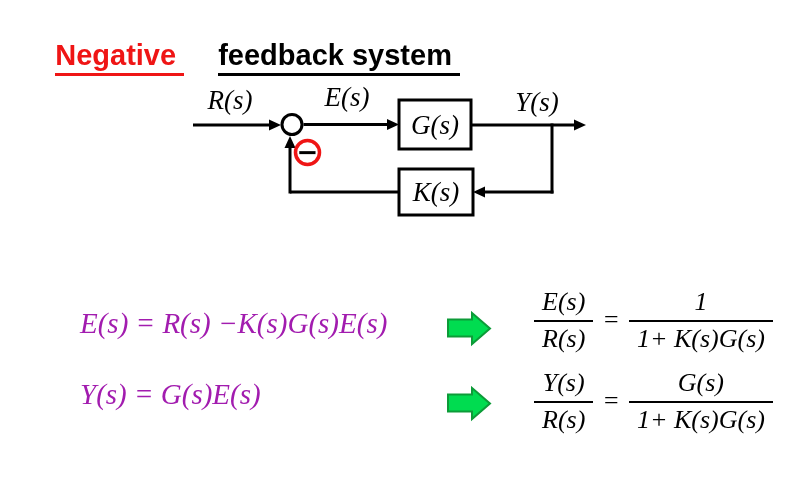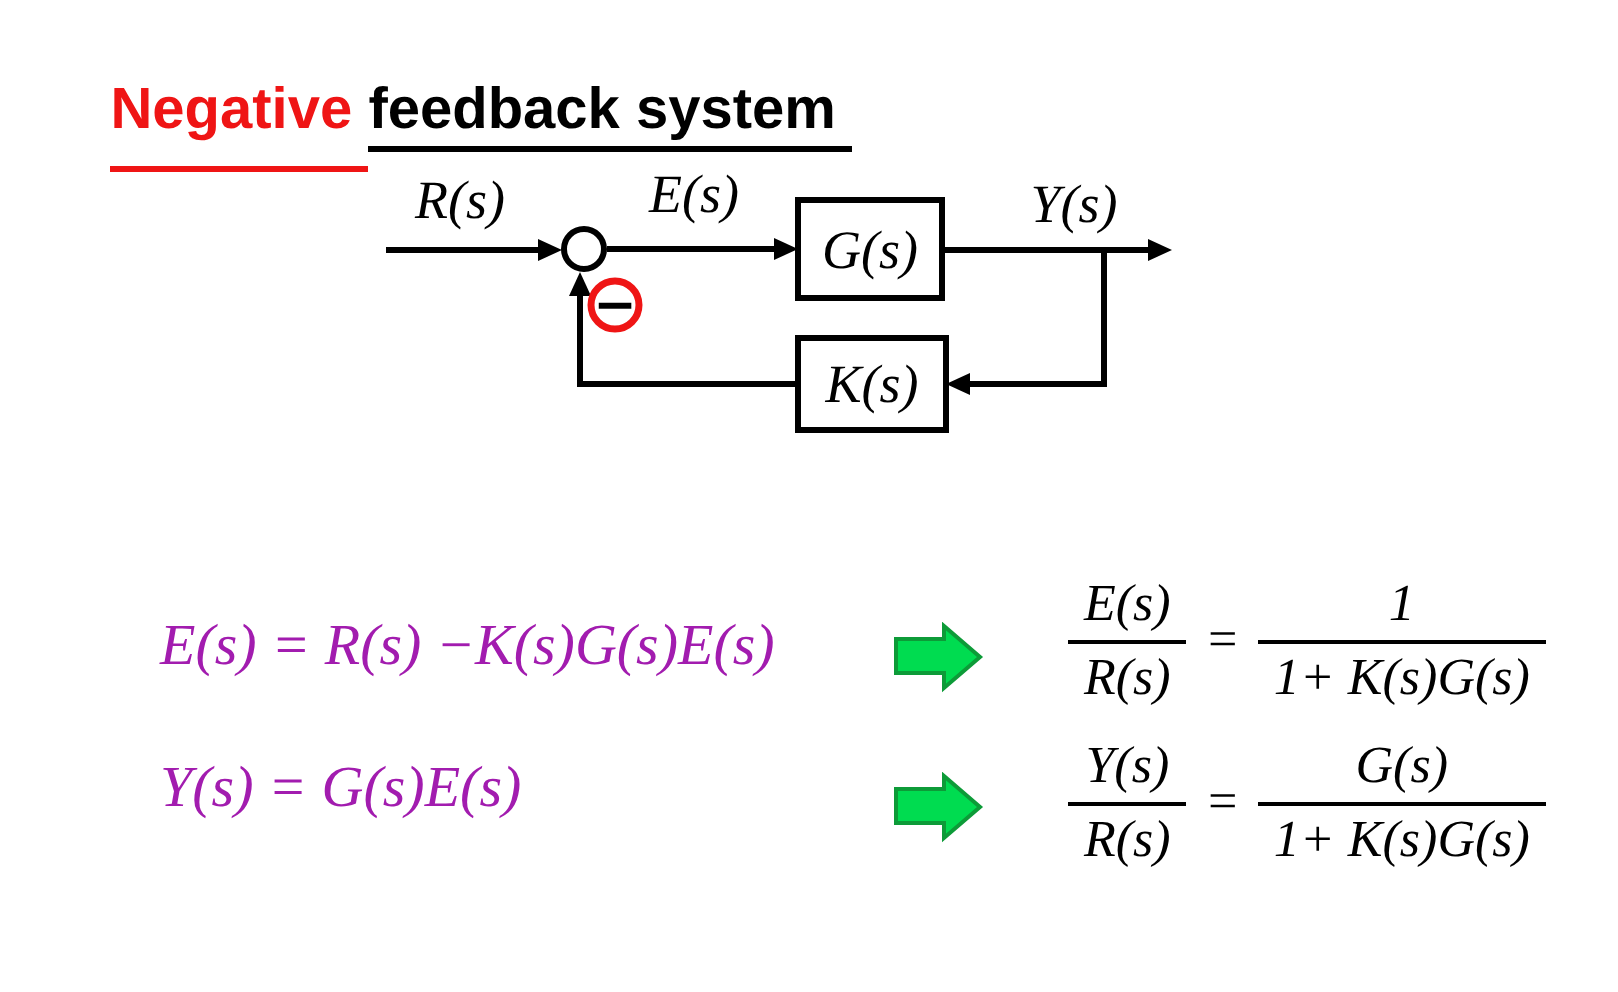--- a/index.html
+++ b/index.html
@@ -7,22 +7,22 @@
     position:relative;width:809px;height:496px;background:#ffffff;
     overflow:hidden;font-family:"Liberation Serif",serif;
   }
   
   .title{
     position:absolute;left:23px;top:8px;
     font-family:"Liberation Sans",sans-serif;
     font-weight:bold;font-size:29px;line-height:1.1;color:#000;
     white-space:pre;
   }
-  .title .red{color:#ef1515;border-bottom:3px solid #ef1515;padding-bottom:12px;}
-  .title .blk{color:#000;border-bottom:3px solid #000;padding-bottom:2px;}
+  .title .red{color:#ef1515;border-bottom:3px solid #ef1515;padding-bottom:2px;}
+  .title .blk{color:#000;border-bottom:3px solid #000;padding-bottom:2px;margin-left:34px;}
   
   #diagram{position:absolute;left:180px;top:80px;}
   #diagram text{
     font-family:"Liberation Serif",serif;font-style:italic;
     font-size:27px;fill:#000;
   }
   #diagram .minus-txt{
     font-family:"DejaVu Sans","Liberation Sans",sans-serif;
     font-style:normal;font-weight:bold;font-size:26px;
   }

